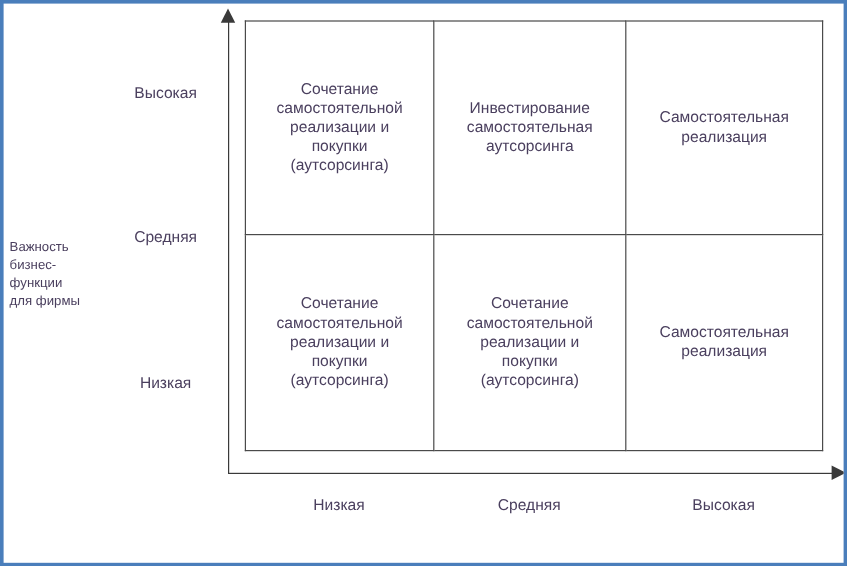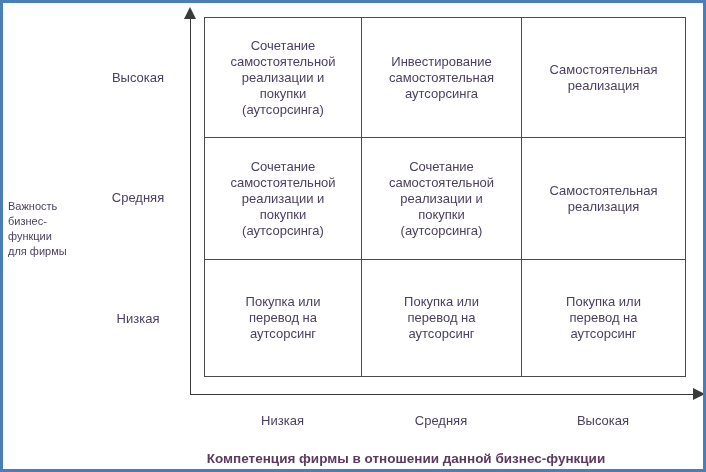--- a/index.html
+++ b/index.html
@@ -186,33 +186,21 @@
 покупки
 (аутсорсинга)</td>
         <td>Сочетание
 самостоятельной
 реализации и
 покупки
 (аутсорсинга)</td>
         <td>Самостоятельная
 реализация</td>
       </tr>
-      <tr class="r2">
-        <td>Покупка или
-перевод на
-аутсорсинг</td>
-        <td>Покупка или
-перевод на
-аутсорсинг</td>
-        <td>Покупка или
-перевод на
-аутсорсинг</td>
-      </tr>
     </tbody>
   </table>
 
   <div class="x-tick" id="x-tick-0">Низкая</div>
   <div class="x-tick" id="x-tick-1">Средняя</div>
   <div class="x-tick" id="x-tick-2">Высокая</div>
 
-  <div id="x-axis-title">Компетенция фирмы в отношении данной бизнес-функции</div>
 
 </div>
 
 </body></html>

